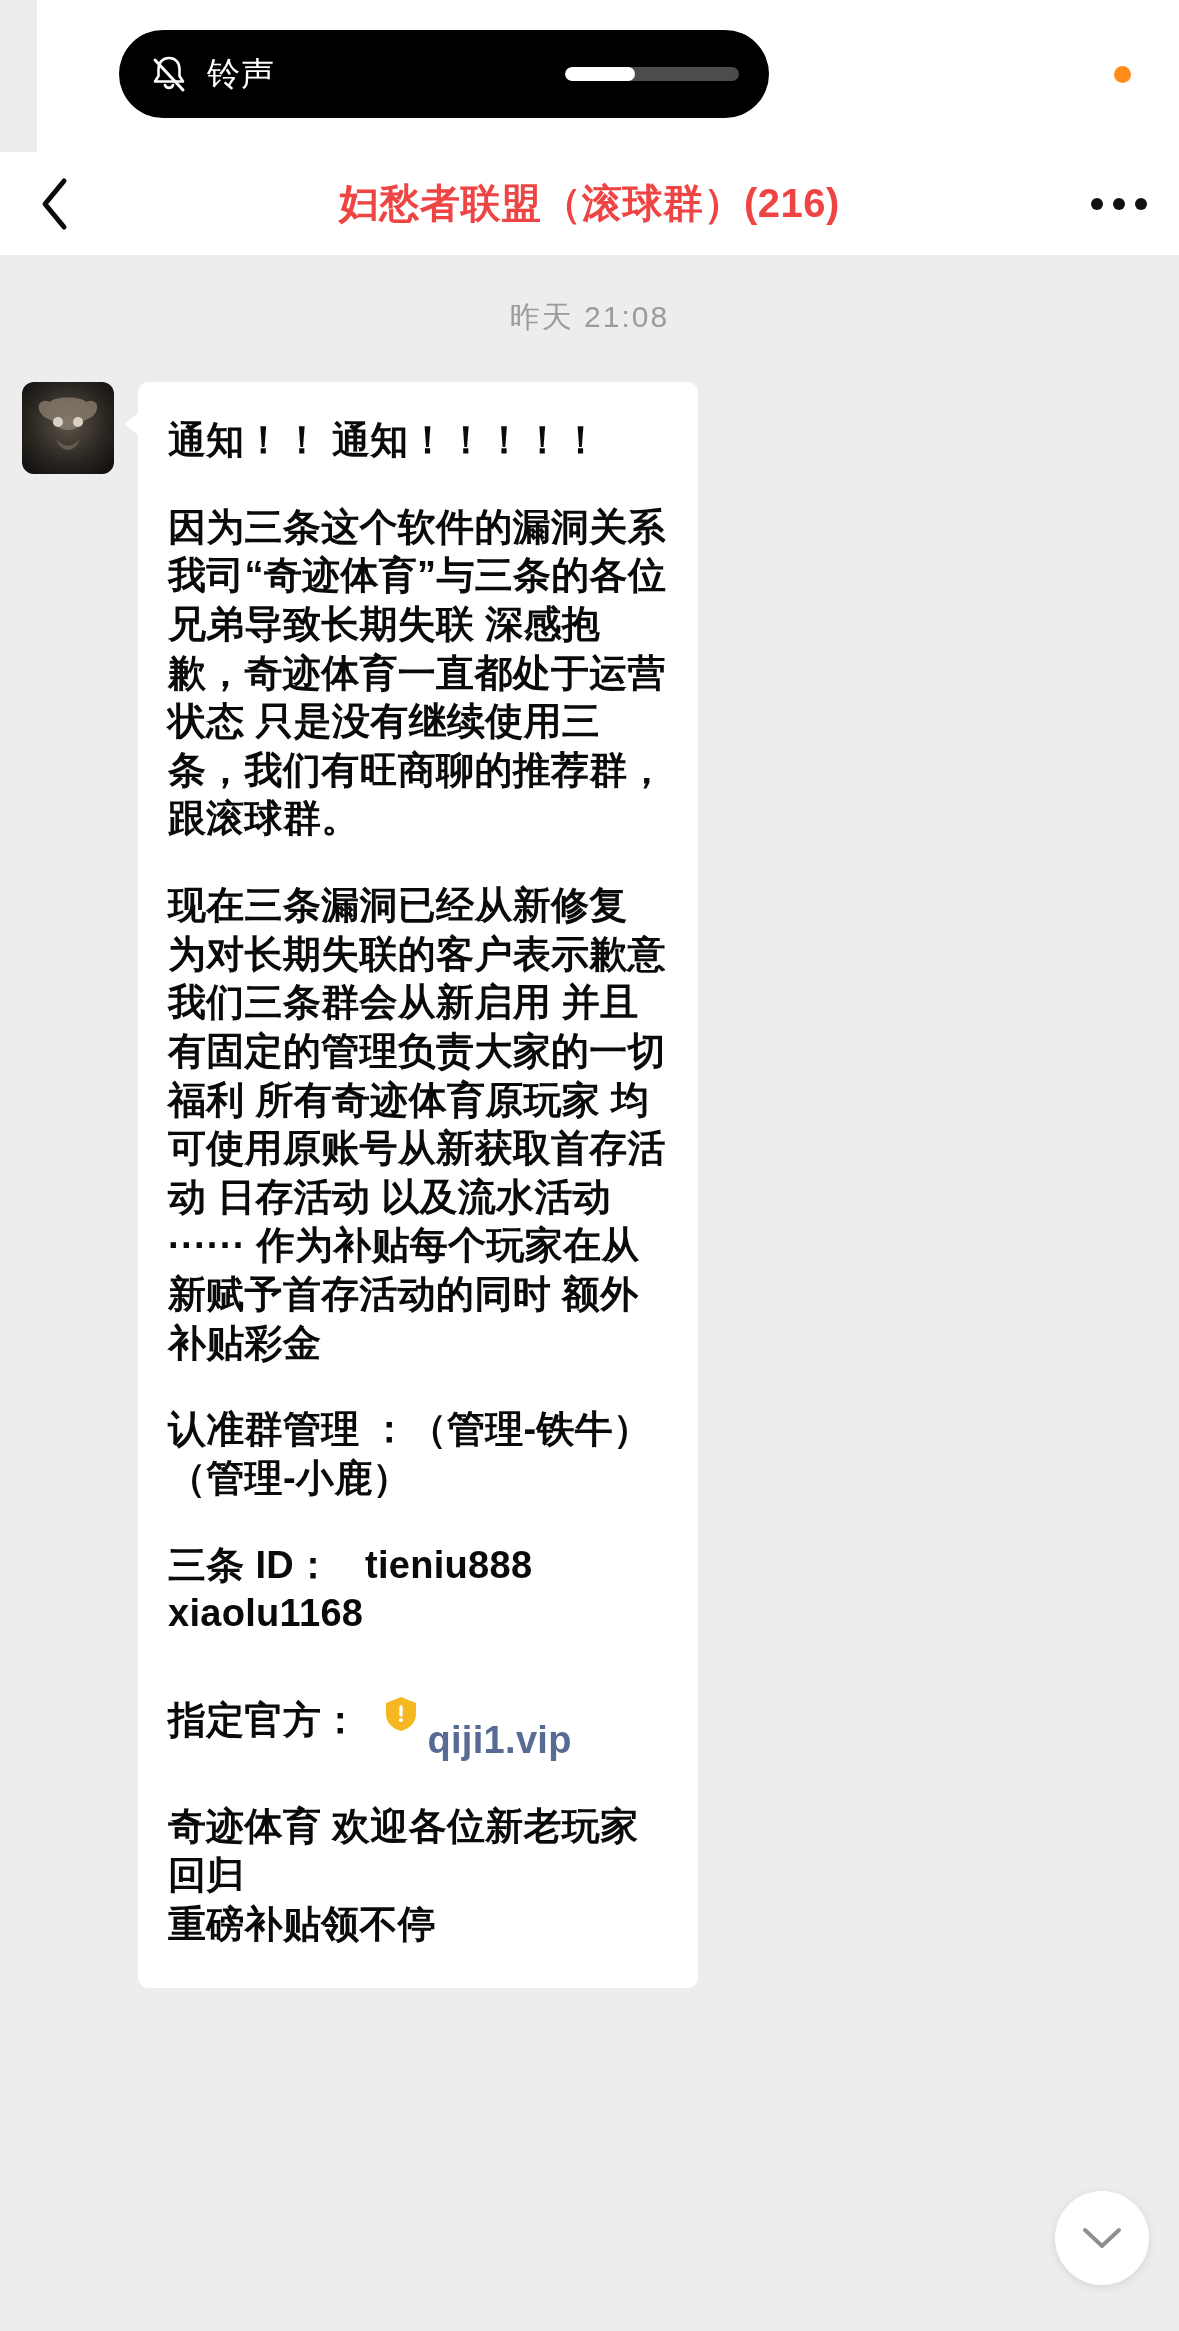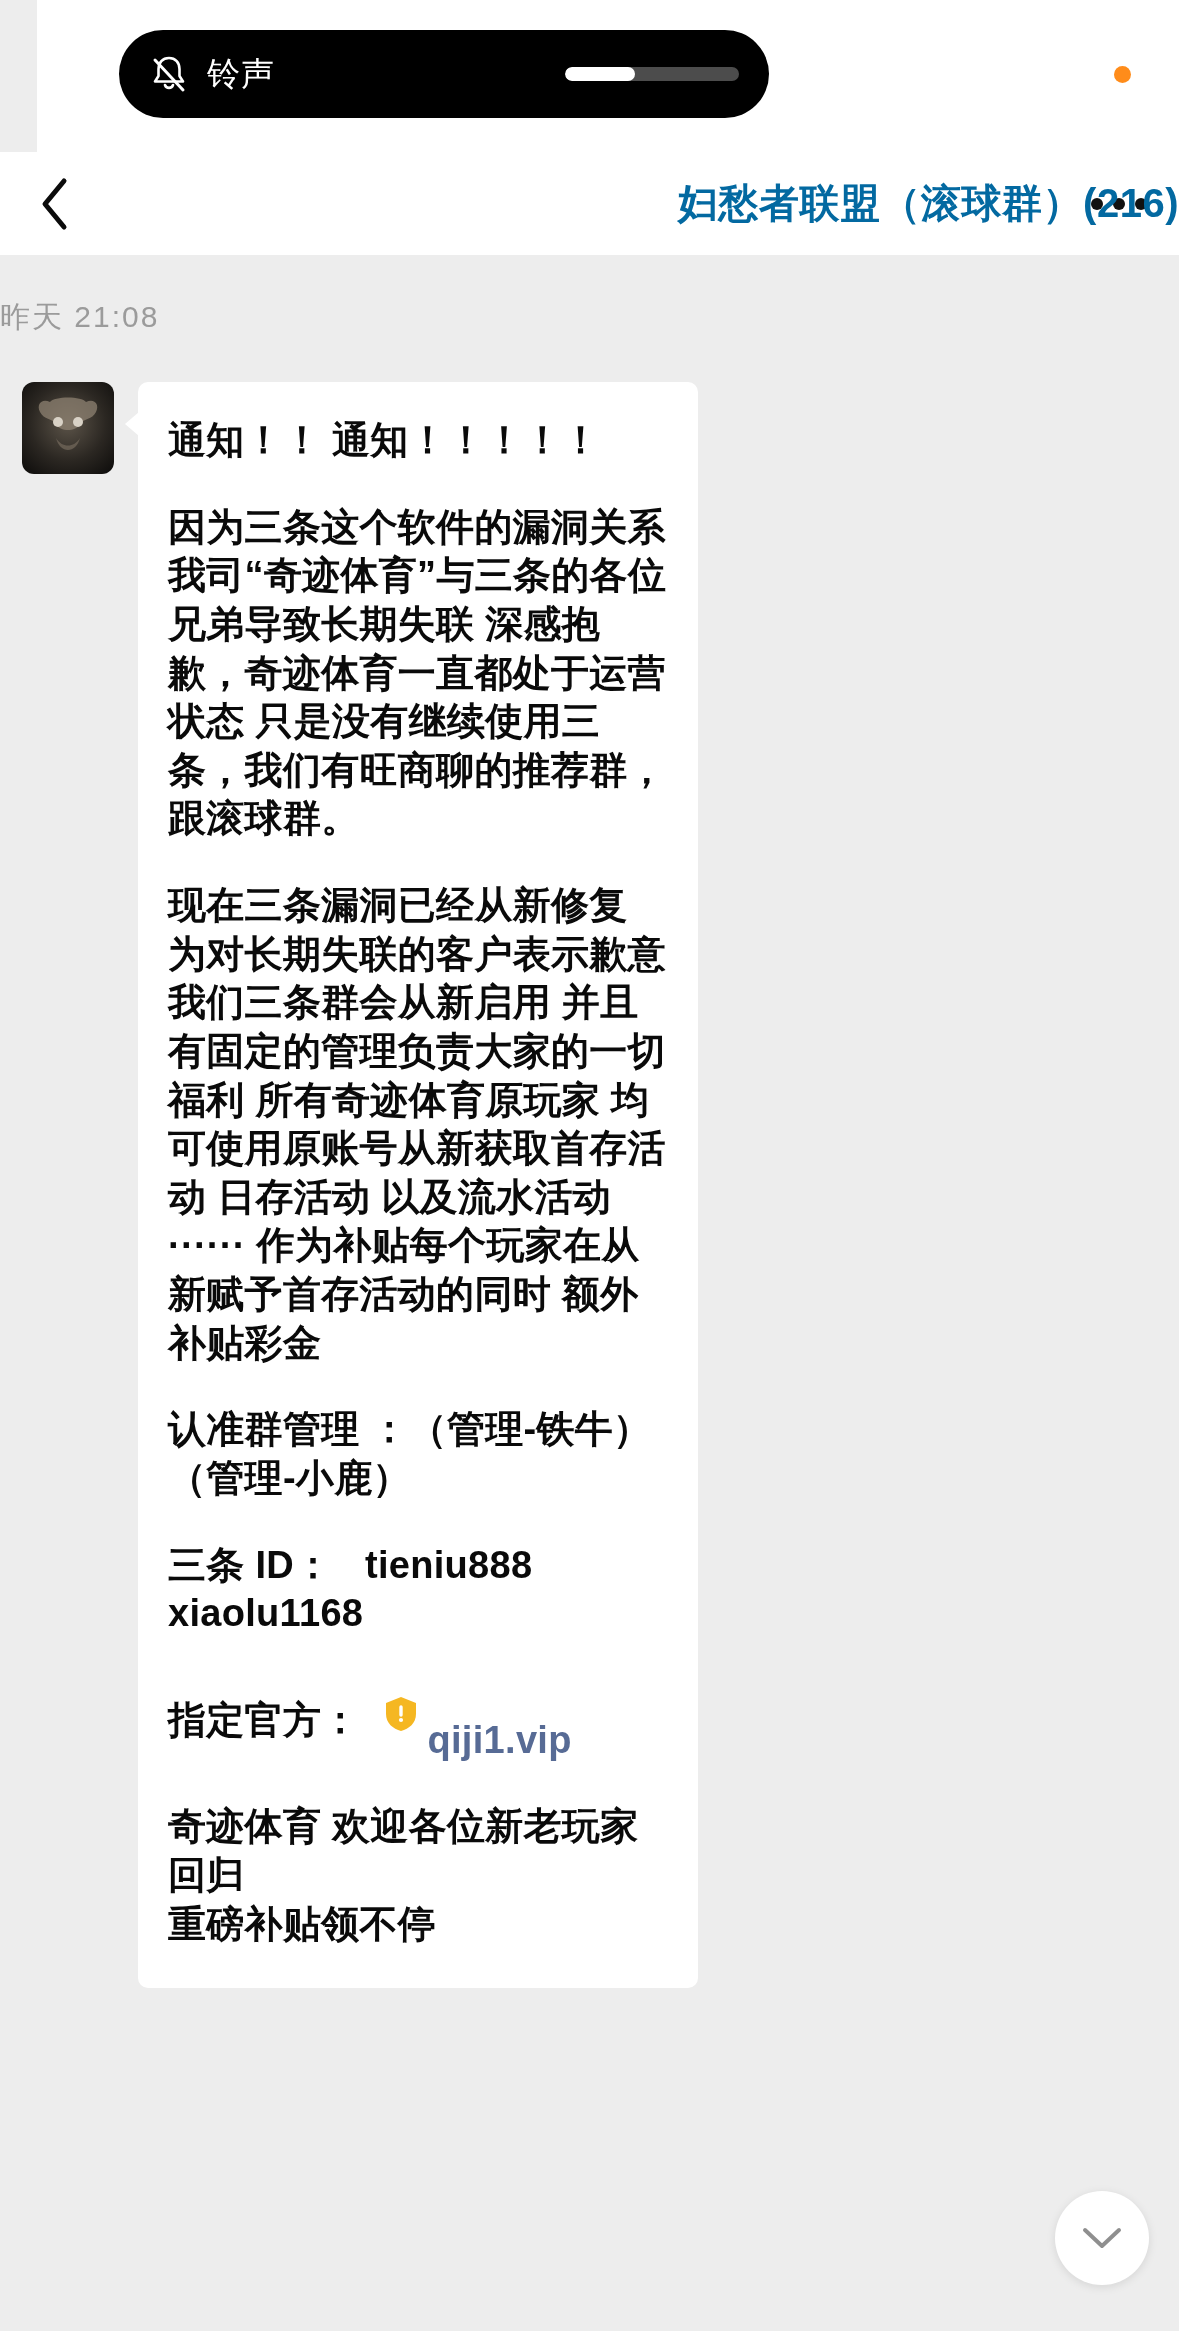--- a/index.html
+++ b/index.html
@@ -91,23 +91,23 @@
     width: 110px;
     height: 103px;
     display: flex;
     align-items: center;
     justify-content: center;
   }
   .nav-back svg { display: block; }
   .nav-title {
     position: absolute;
     left: 0; right: 0;
-    text-align: right;
+    text-align: center;
     font-size: 40px;
-    color: #0369a1;
+    color: #ef4444;
     font-weight: 600;
     letter-spacing: 0.5px;
     pointer-events: none;
   }
   .nav-more {
     margin-left: auto;
     width: 120px;
     height: 103px;
     display: flex;
     align-items: center;
@@ -123,20 +123,21 @@
   }
 
   
   .chat {
     flex: 1 1 auto;
     background: #ededed;
     position: relative;
     overflow: hidden;
   }
   .timestamp {
+    text-align: center;
     color: #9b9b9b;
     font-size: 30px;
     padding-top: 42px;
     padding-bottom: 44px;
     letter-spacing: 2px;
   }
   .msg-row {
     display: flex;
     align-items: flex-start;
     padding-left: 22px;

